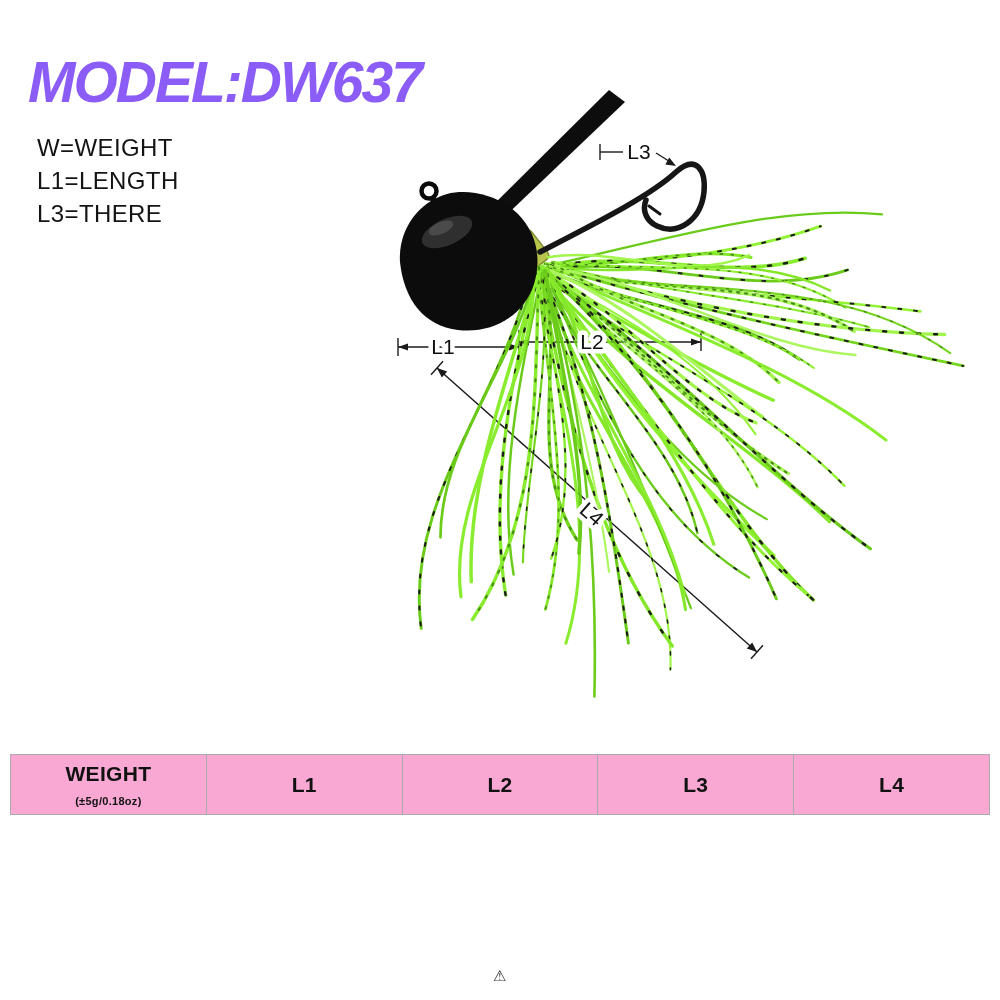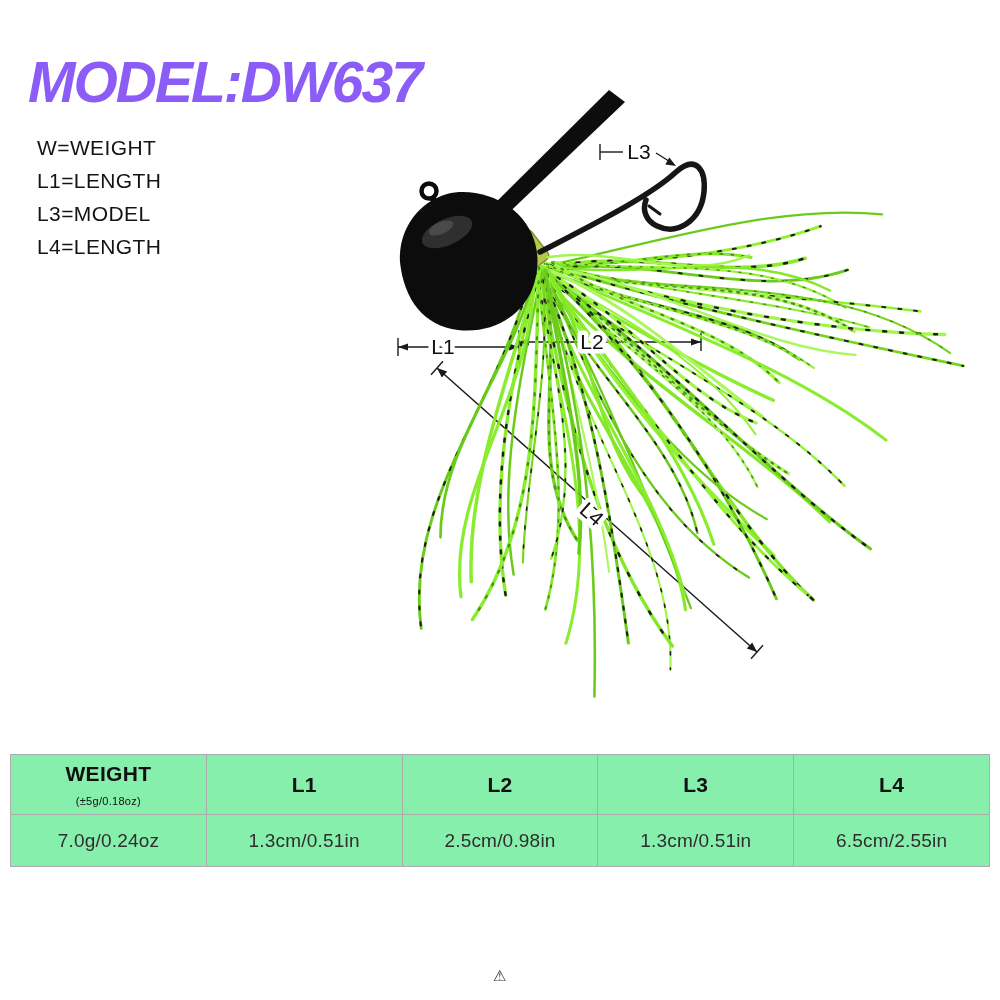--- a/index.html
+++ b/index.html
@@ -1,52 +1,51 @@
 <!DOCTYPE html>
 <html><head>
 <meta charset="utf-8">
 <style>
   html,body{margin:0;padding:0;background:#fff;}
   .stage{position:relative;width:1000px;height:1000px;background:#ffffff;
          font-family:"Liberation Sans",sans-serif;overflow:hidden;}
   .title{position:absolute;left:28px;top:18px;font-size:57px;font-weight:bold;
          font-style:italic;letter-spacing:-2px;color:#8b5cf6;margin-top:31px;}
-  .legend{position:absolute;left:37px;top:131px;font-size:21px;color:#141414;
+  .legend{position:absolute;left:37px;top:131px;font-size:24px;color:#141414;
           letter-spacing:.4px;}
   .legend div{height:33px;line-height:33px;}
   svg.diagram{position:absolute;left:0;top:0;}
   .dimline{stroke:#1a1a1a;stroke-width:1.4;fill:none;}
   .dimarrow{fill:#1a1a1a;stroke:none;}
   .dimlabel{font-size:21px;fill:#101010;paint-order:stroke;stroke:#ffffff;
             stroke-width:9px;stroke-linejoin:round;text-anchor:middle;
             font-family:"Liberation Sans",sans-serif;}
   table.spec{position:absolute;left:10px;top:754px;width:980px;
              border-collapse:collapse;table-layout:fixed;text-align:center;
-             background:#86efac;}
+             background:#f9a8d4;}
   table.spec th,table.spec td{border:1px solid #ababab;vertical-align:middle;}
   table.spec th{height:57px;font-size:21px;color:#111;font-weight:bold;letter-spacing:.3px;}
-  table.spec th .sub{display:block;font-size:11px;font-weight:normal;line-height:12px;margin-top:9px;}
+  table.spec th .sub{display:block;font-size:11px;font-weight:bold;line-height:12px;margin-top:9px;}
   table.spec td{height:49px;font-size:19px;color:#2e2e2e;letter-spacing:.2px;}
   .footer{position:absolute;left:0;top:967px;width:100%;display:flex;
           justify-content:center;align-items:center;gap:8px;font-size:16px;
           color:#333;letter-spacing:.4px;}
   .footer .icon{font-family:"DejaVu Sans",sans-serif;font-size:15px;color:#333;}
 </style>
 </head>
 <body>
 
 <div class="stage">
 
   <div class="title">MODEL:DW637</div>
 
   <div class="legend">
     <div>W=WEIGHT</div>
     <div>L1=LENGTH</div>
-    <div>L3=MODEL</div>
-    <div>L4=LENGTH</div>
+    <div>L3=THERE</div>
   </div>
 
   <svg class="diagram" width="1000" height="745" viewBox="0 0 1000 745">
 
     <g>
 
       <line class="dimline" x1="398" y1="347" x2="519" y2="347"></line>
       <line class="dimline" x1="398" y1="338" x2="398" y2="356"></line>
       <line class="dimline" x1="519" y1="330" x2="519" y2="364"></line>
       <polygon class="dimarrow" points="398,347 408,343.4 408,350.6"></polygon>
@@ -205,27 +204,20 @@
           <span>WEIGHT</span>
           <span class="sub">(±5g/0.18oz)</span>
         </th>
         <th>L1</th>
         <th>L2</th>
         <th>L3</th>
         <th>L4</th>
       </tr>
     </thead>
     <tbody>
-      <tr>
-        <td>7.0g/0.24oz</td>
-        <td>1.3cm/0.51in</td>
-        <td>2.5cm/0.98in</td>
-        <td>1.3cm/0.51in</td>
-        <td>6.5cm/2.55in</td>
-      </tr>
     </tbody>
   </table>
 
   <div class="footer">
     <span class="icon">⚠</span>
   </div>
 
 </div>
 
 </body></html>

